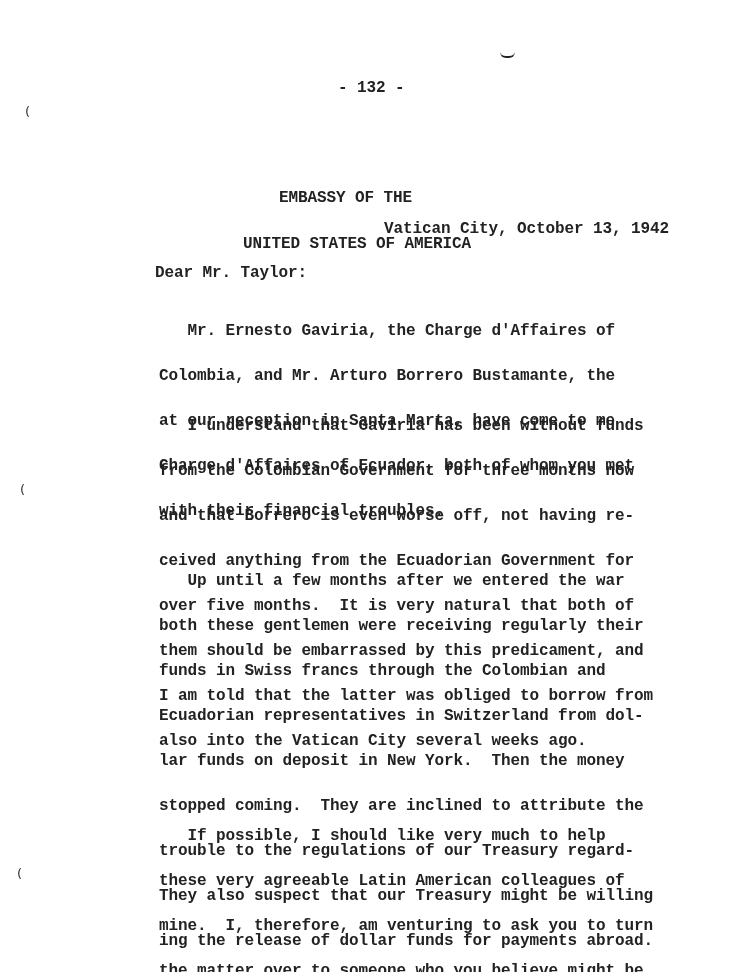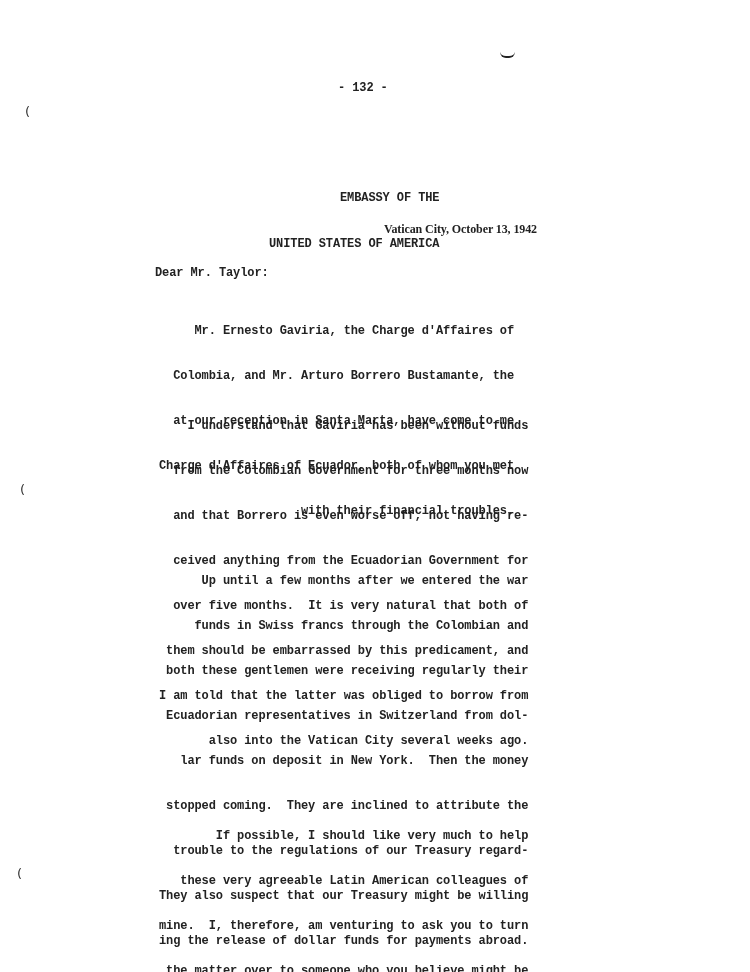--- a/index.html
+++ b/index.html
@@ -15,44 +15,42 @@
       font-family: "Liberation Mono", "DejaVu Sans Mono", monospace;
       color: #1a1a1a;
     }
     .page {
       position: absolute;
       left: 0; top: 0;
       width: 750px; height: 972px;
     }
     .tw {
       font-family: "Liberation Mono", "DejaVu Sans Mono", monospace;
-      font-size: 12px;
+      font-size: 16px;
       letter-spacing: -0.1px;
       white-space: pre;
       line-height: 15px;
       font-weight: bold;
       color: #222;
-      text-align: right;
     }
     .page-number {
       position: absolute;
       left: 338px;
       top: 81px;
     }
     .letterhead {
       position: absolute;
       left: 243px;
       top: 160px;
     }
-    .letterhead div { line-height: 16px; margin-left: 26px; }
+    .letterhead div { line-height: 16px; }
     .dateline {
       position: absolute;
       left: 384px;
       top: 222px;
-      font-family: Liberation Serif, serif;
     }
     .salutation {
       position: absolute;
       left: 143px;
       top: 266px;
       margin-left: 12px;
     }
     .para {
       position: absolute;
       left: 143px;
@@ -114,22 +112,22 @@
     <div>and that Borrero is even worse off, not having re-</div>
     <div>ceived anything from the Ecuadorian Government for</div>
     <div>over five months.  It is very natural that both of</div>
     <div>them should be embarrassed by this predicament, and</div>
     <div>I am told that the latter was obliged to borrow from</div>
     <div>also into the Vatican City several weeks ago.</div>
   </div>
 
   <div class="tw para p3">
     <div>   Up until a few months after we entered the war</div>
+    <div>both these gentlemen were receiving regularly their</div>
     <div>funds in Swiss francs through the Colombian and</div>
-    <div>both these gentlemen were receiving regularly their</div>
     <div>Ecuadorian representatives in Switzerland from dol-</div>
     <div>lar funds on deposit in New York.  Then the money</div>
     <div>stopped coming.  They are inclined to attribute the</div>
     <div>trouble to the regulations of our Treasury regard-</div>
     <div>They also suspect that our Treasury might be willing</div>
     <div>ing the release of dollar funds for payments abroad.</div>
     
     
     
     

